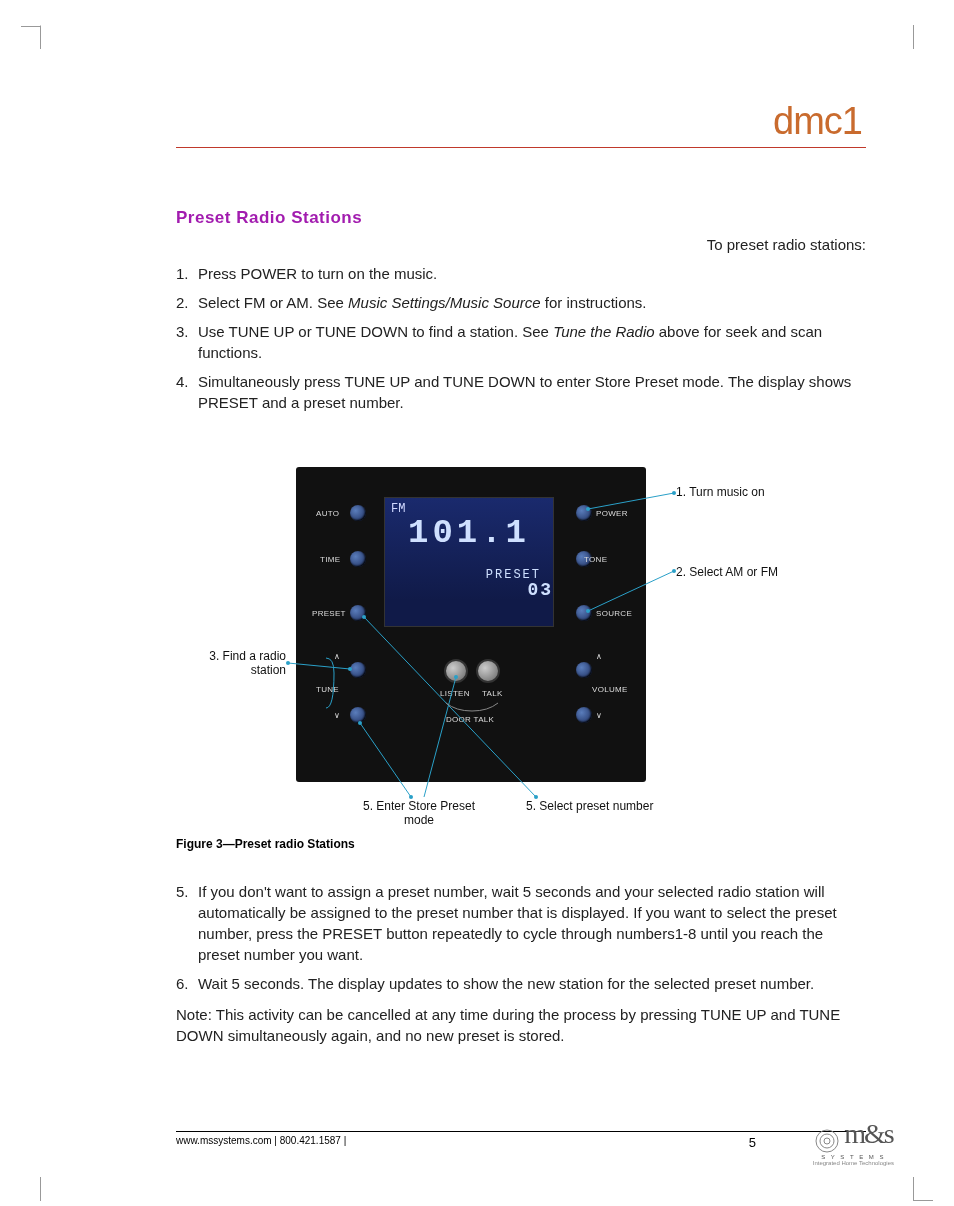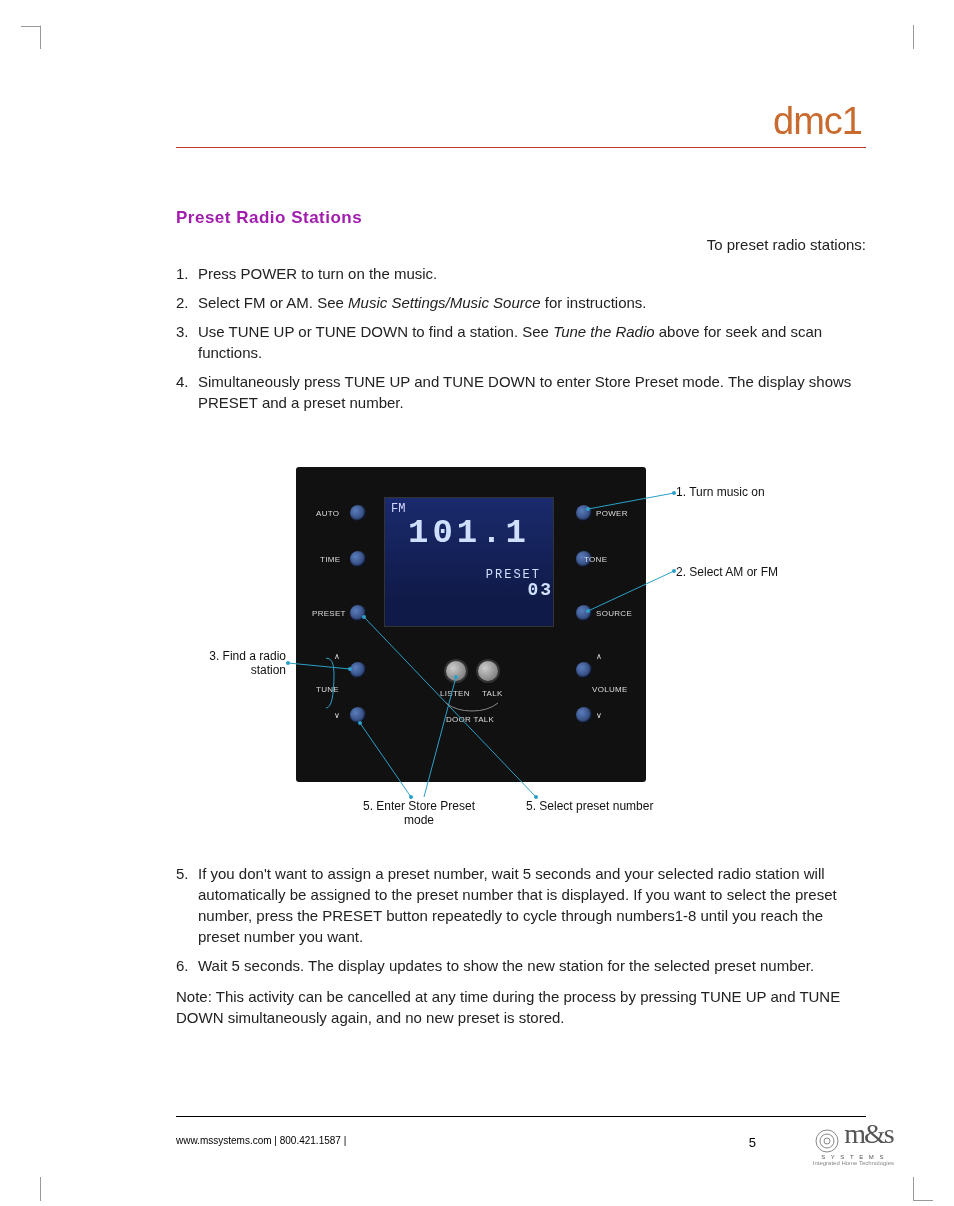--- a/index.html
+++ b/index.html
@@ -106,21 +106,21 @@
   }
 
   .note-text { margin-top: 10px; }
 
   .footer {
     position: absolute;
     left: 176px;
     bottom: 56px;
     width: 690px;
     border-top: 1px solid #000;
-    padding-top: 18px;
+    padding-top: 3px;
     display:flex;
     align-items:flex-start;
   }
   .footer .ftxt { font-size: 10px; flex:1;}
   .footer .pnum { font-size: 13px; margin-right: 110px;}
   .logo {
     position:absolute;
     right: 60px;
     bottom: 40px;
     text-align:center;
@@ -239,20 +239,21 @@
 
       <line x1="235" y1="344" x2="184" y2="270" stroke="#2aa0c8" stroke-width="1" marker-end="url(#dot)" marker-start="url(#dot)"></line>
       <line x1="248" y1="344" x2="280" y2="224" stroke="#2aa0c8" stroke-width="1" marker-end="url(#dot)"></line>
 
       <line x1="360" y1="344" x2="188" y2="164" stroke="#2aa0c8" stroke-width="1" marker-end="url(#dot)" marker-start="url(#dot)"></line>
 
       <path d="M270 250 Q280 258 296 258 Q312 258 322 250" stroke="#888" fill="none" stroke-width="1"></path>
     </svg>
   </div>
 
+  <div class="fig-caption">Figure 3—Preset radio Stations</div>
 
   <ol class="steps" style="margin-top:30px;">
     <li>
       <span class="num list-text">5.</span>
       <span class="txt list-text">If you don't want to assign a preset number, wait 5 seconds and your selected radio station will automatically be assigned to the preset number that is displayed. If you want to select the preset number, press the PRESET button repeatedly to cycle through numbers1-8 until you reach the preset number you want.</span>
     </li>
     <li>
       <span class="num list-text">6.</span>
       <span class="txt list-text">Wait 5 seconds. The display updates to show the new station for the selected preset number.</span>
     </li>

